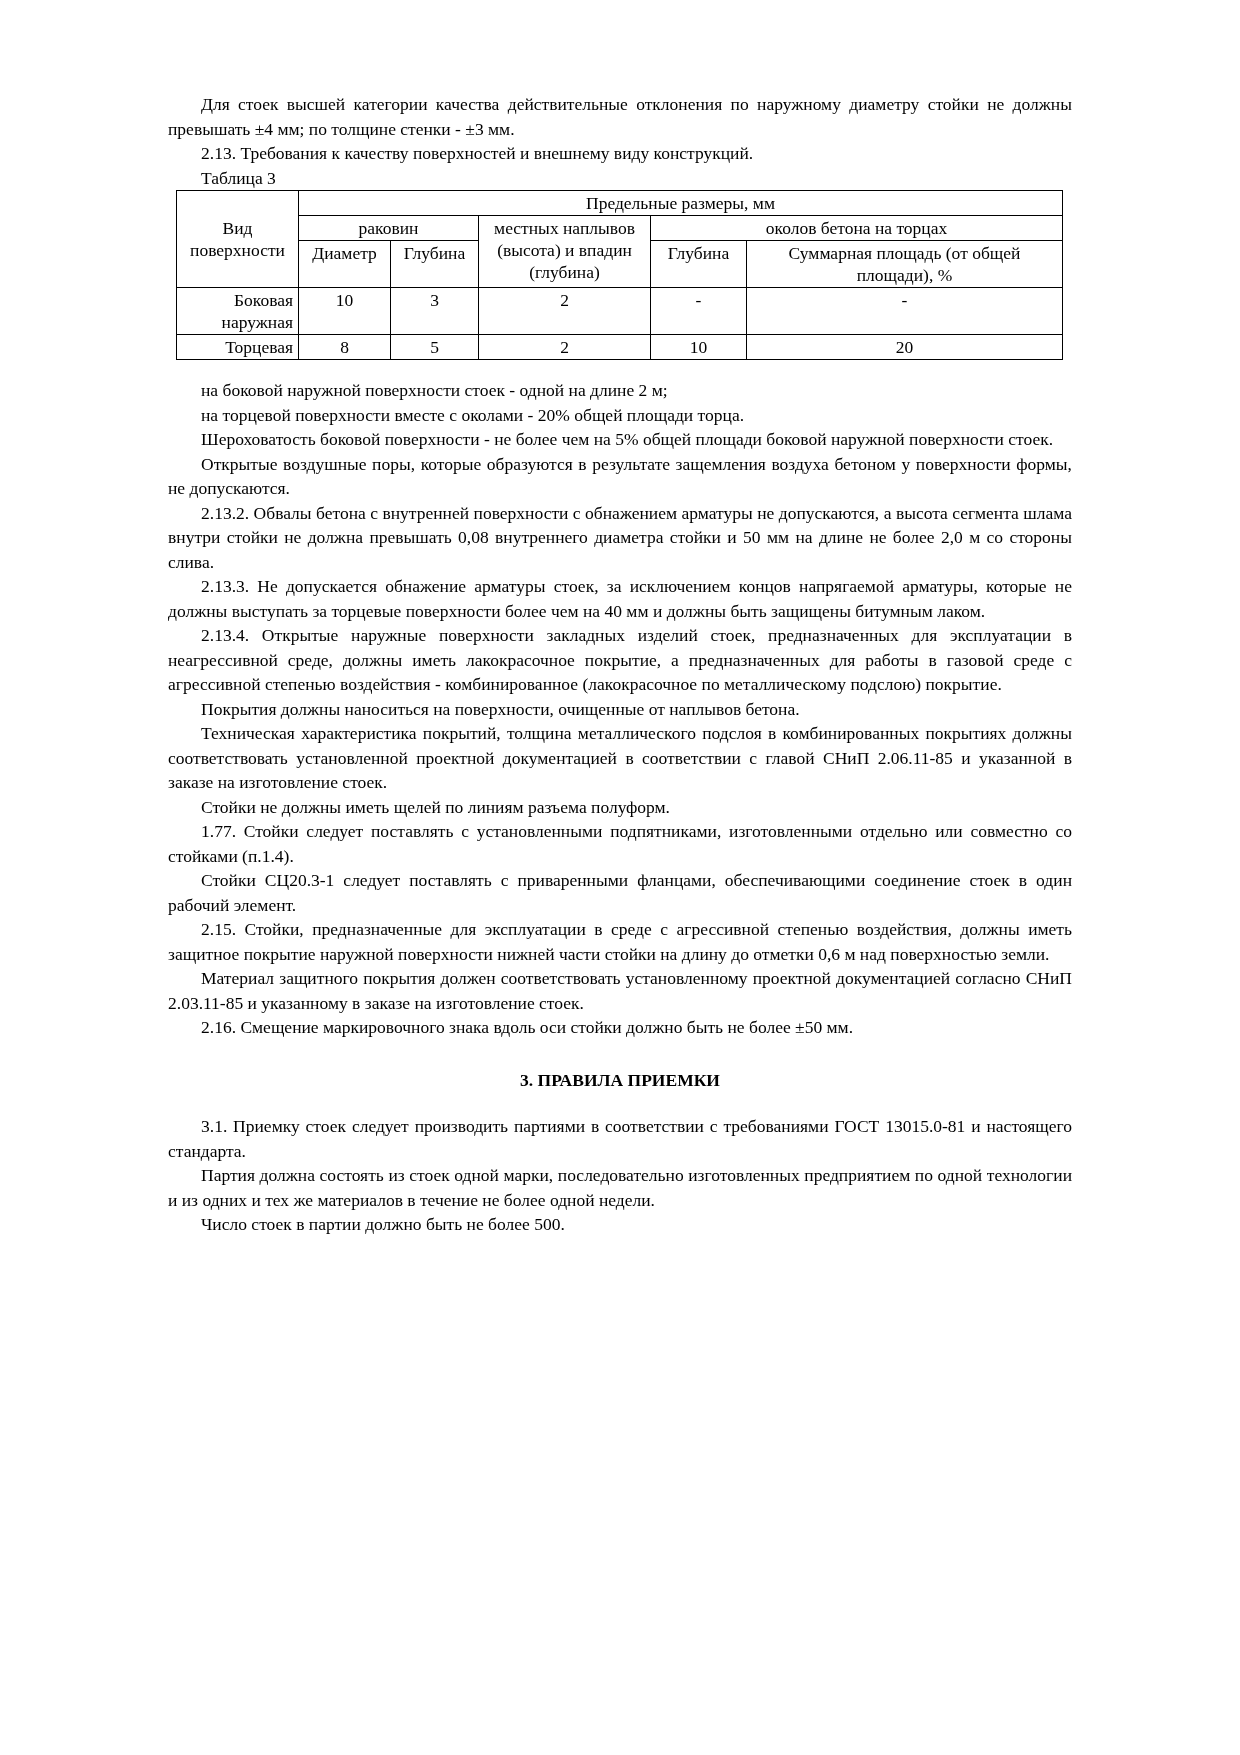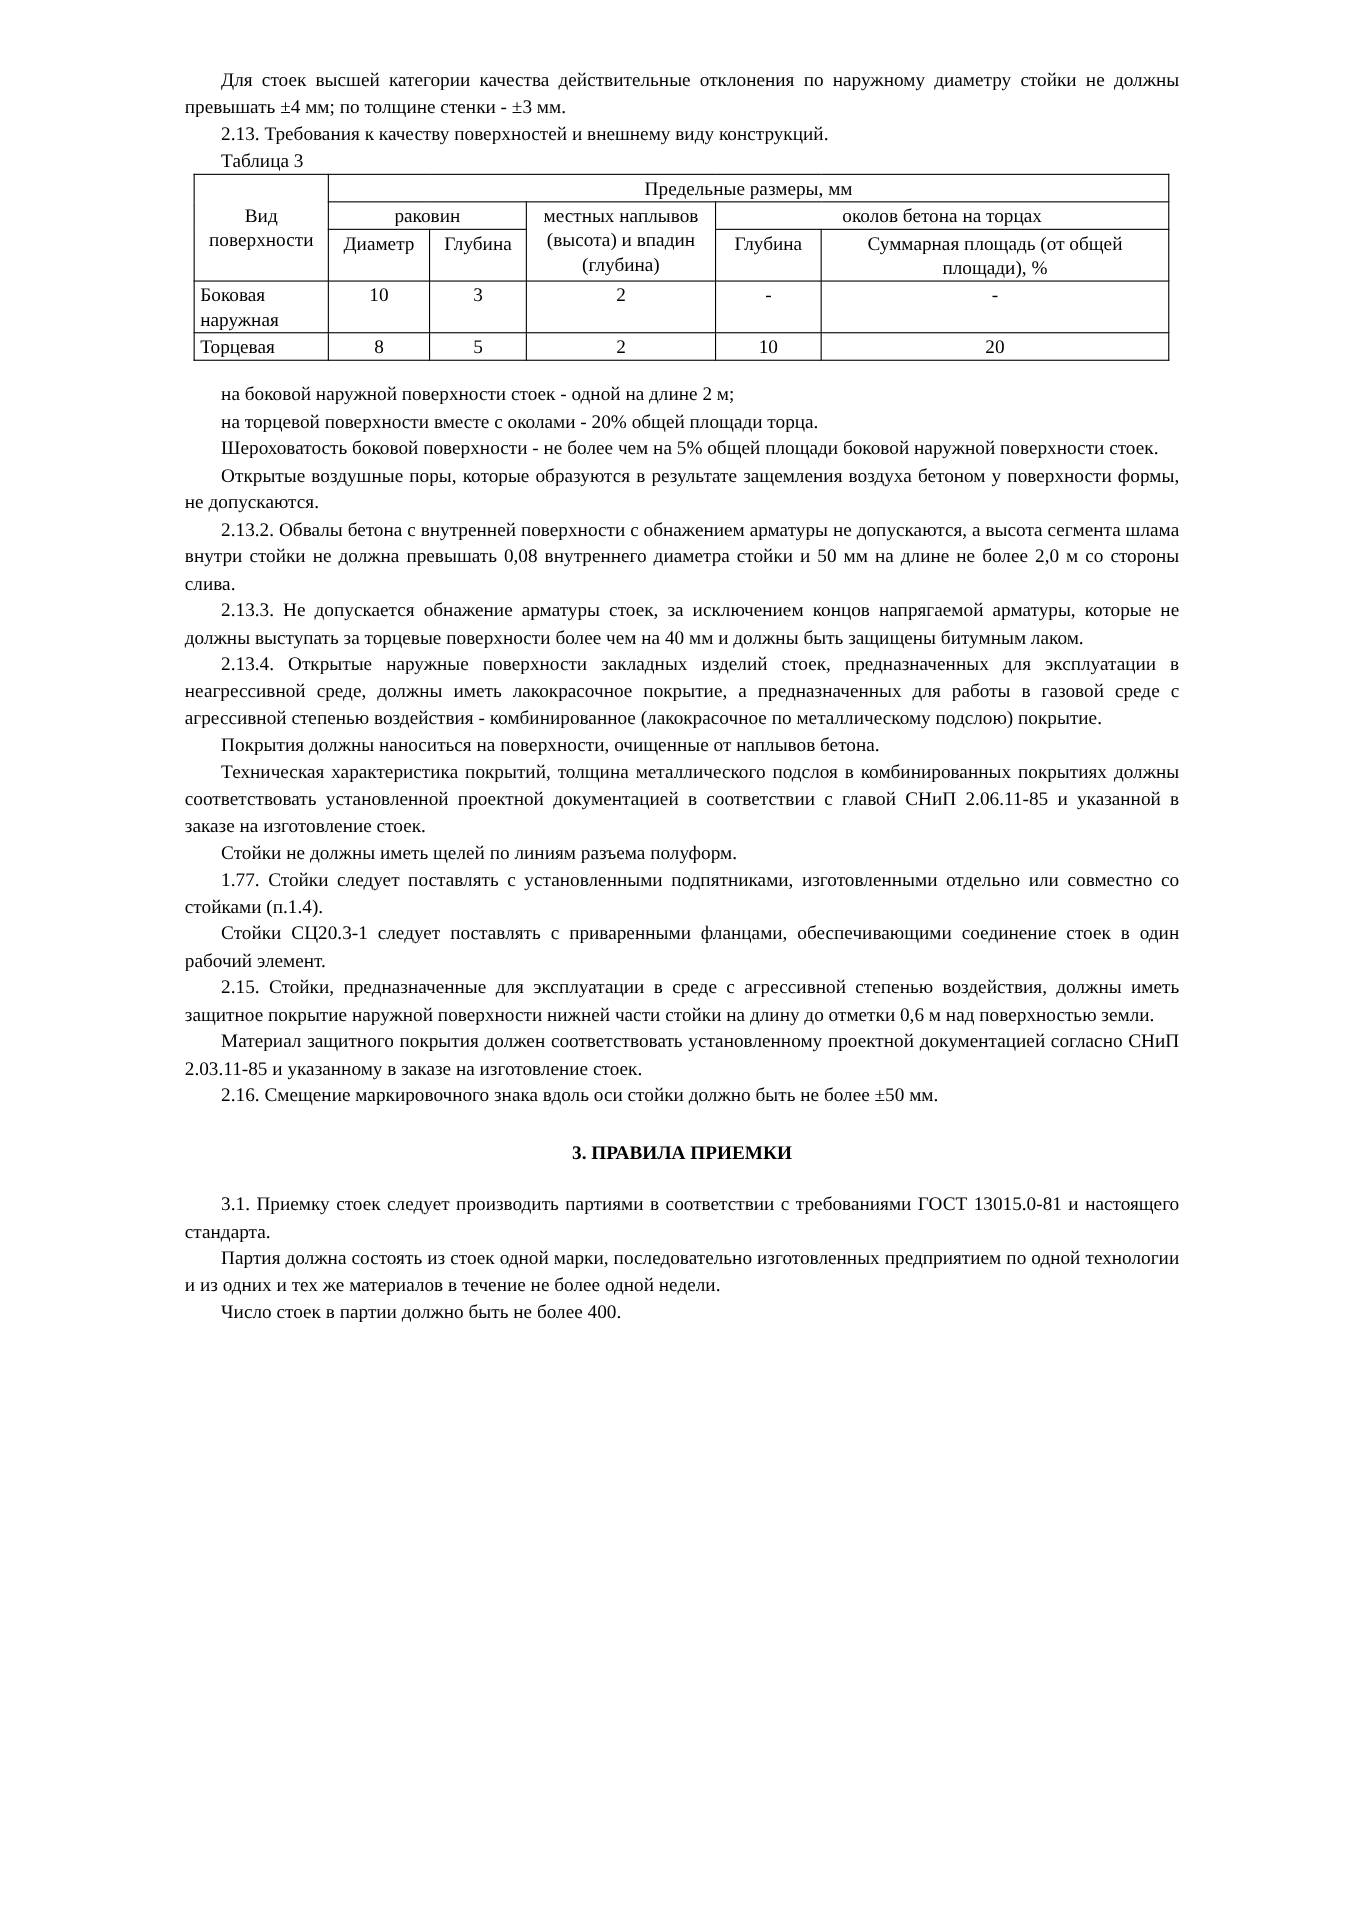--- a/index.html
+++ b/index.html
@@ -10,21 +10,21 @@
   body {
     width: 1240px;
     min-height: 1755px;
     font-family: "Liberation Serif", "DejaVu Serif", serif;
     color: #000000;
     -webkit-font-smoothing: antialiased;
   }
   .content {
     width: 904px;
     margin: 0 auto;
-    padding-top: 60px;
+    padding-top: 92px;
     padding-bottom: 280px;
     font-size: 17.5px;
     line-height: 24.5px;
     font-family: Liberation Serif, serif;
   }
   p.para {
     margin: 0;
     text-align: justify;
     text-indent: 33px;
   }
@@ -44,21 +44,21 @@
     padding: 1px 5px;
     text-align: center;
     vertical-align: top;
     line-height: 22px;
     margin-top: 36px;
   }
   table.limits td.vmid {
     vertical-align: middle;
   }
   table.limits td.left {
-    text-align: left;
+    text-align: right;
   }
   h3.section-heading {
     margin: 28px 0 22px 0;
     font-size: 17.5px;
     font-weight: bold;
     text-align: center;
   }
 </style>
 </head>
 <body>
@@ -132,16 +132,16 @@
       <p class="para">2.15. Стойки, предназначенные для эксплуатации в среде с агрессивной степенью воздействия, должны иметь защитное покрытие наружной поверхности нижней части стойки на длину до отметки 0,6 м над поверхностью земли.</p>
       <p class="para">Материал защитного покрытия должен соответствовать установленному проектной документацией согласно СНиП 2.03.11-85 и указанному в заказе на изготовление стоек.</p>
       <p class="para">2.16. Смещение маркировочного знака вдоль оси стойки должно быть не более ±50 мм.</p>
     </div>
 
   <h3 class="section-heading">3. ПРАВИЛА ПРИЕМКИ</h3>
 
   <div>
       <p class="para">3.1. Приемку стоек следует производить партиями в соответствии с требованиями ГОСТ 13015.0-81 и настоящего стандарта.</p>
       <p class="para">Партия должна состоять из стоек одной марки, последовательно изготовленных предприятием по одной технологии и из одних и тех же материалов в течение не более одной недели.</p>
-      <p class="para">Число стоек в партии должно быть не более 400.</p>
+      <p class="para">Число стоек в партии должно быть не более 500.</p>
     </div>
 
 </div>
 
 </body></html>

